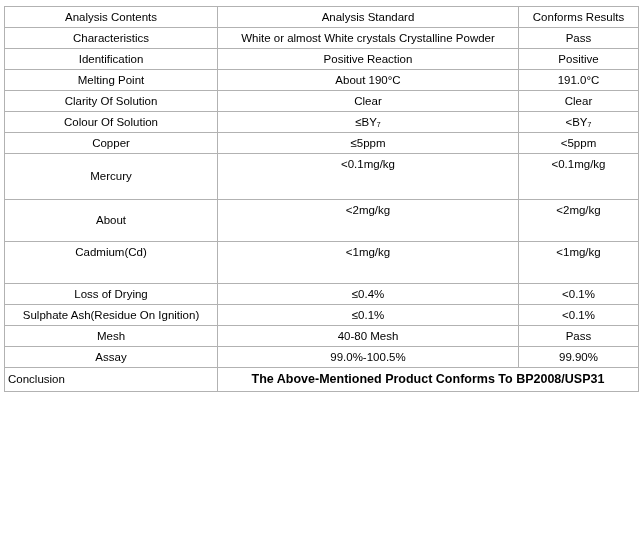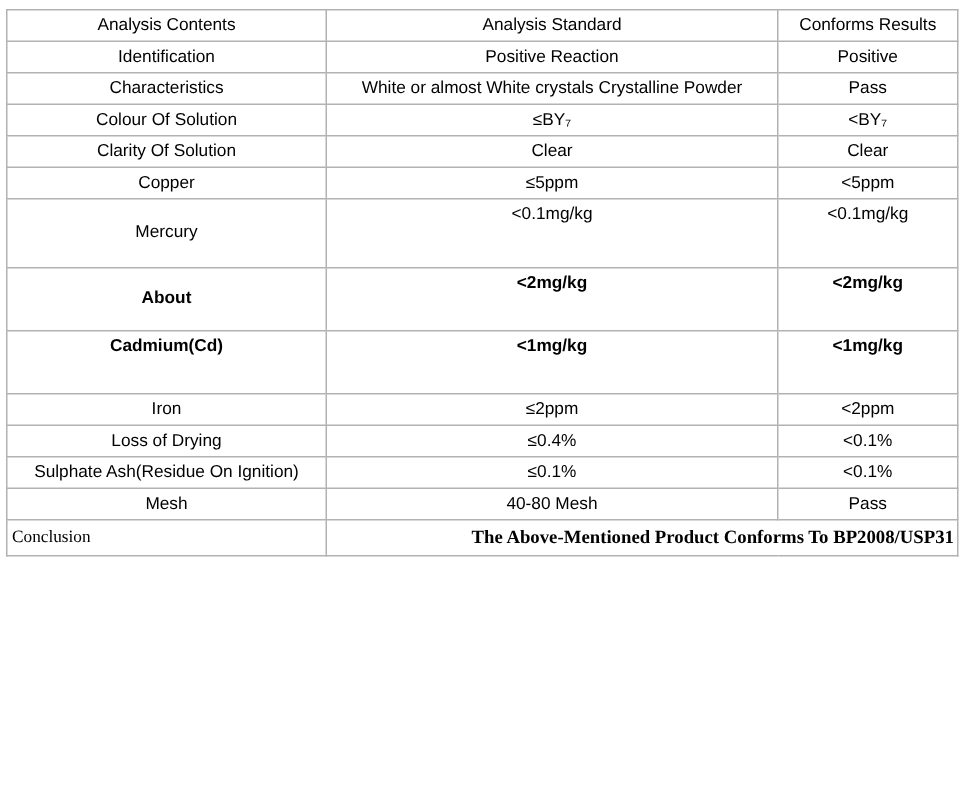--- a/index.html
+++ b/index.html
@@ -33,73 +33,77 @@
     font-weight: normal;
     text-align: center;
     vertical-align: middle;
     padding: 0 2px;
     height: 20px;
     line-height: 13px;
     overflow: hidden;
     white-space: nowrap;
   }
   table.coa tr.tall-42 td { height: 41px; }
-  table.coa tr.tall-38 td { height: 37px; font-weight: bold; }
+  table.coa tr.tall-38 td { height: 37px; }
   table.coa td.va-top {
     vertical-align: top;
     padding-top: 4px;
   }
   table.coa td.label-left {
     text-align: left;
     padding-left: 3px;
   }
   table.coa td.conclusion-value {
     font-weight: bold;
     font-size: 12.5px;
-    text-align: right;
   }
-  table.coa tr.conclusion-row td { height: 23px; font-family: Liberation Serif, serif; }
+  table.coa tr.conclusion-row td { height: 23px; }
 </style>
 </head>
 <body>
 
 <div class="page">
   <table class="coa">
     <colgroup>
       <col class="c1">
         <col class="c2">
         <col class="c3">
     </colgroup>
     <thead>
       <tr>
         <th>Analysis Contents</th>
         <th>Analysis Standard</th>
         <th>Conforms Results</th>
       </tr>
     </thead>
     <tbody id="rows-body">
         <tr>
+          <td>Characteristics</td>
+          <td>White or almost White crystals Crystalline Powder</td>
+          <td>Pass</td>
+        </tr>
+        <tr>
           <td>Identification</td>
           <td>Positive Reaction</td>
           <td>Positive</td>
         </tr>
         <tr>
-          <td>Characteristics</td>
-          <td>White or almost White crystals Crystalline Powder</td>
-          <td>Pass</td>
+          <td>Melting Point</td>
+          <td>About 190°C</td>
+          <td>191.0°C</td>
+        </tr>
+        <tr>
+          <td>Clarity Of Solution</td>
+          <td>Clear</td>
+          <td>Clear</td>
         </tr>
         <tr>
           <td>Colour Of Solution</td>
           <td>≤BY₇</td>
           <td>&lt;BY₇</td>
-        </tr>
-        <tr>
-          <td>Clarity Of Solution</td>
-          <td>Clear</td>
-          <td>Clear</td>
         </tr>
         <tr>
           <td>Copper</td>
           <td>≤5ppm</td>
           <td>&lt;5ppm</td>
         </tr>
         <tr class="tall-42">
           <td>Mercury</td>
           <td class="va-top">&lt;0.1mg/kg</td>
           <td class="va-top">&lt;0.1mg/kg</td>
@@ -108,39 +112,39 @@
           <td>About</td>
           <td class="va-top">&lt;2mg/kg</td>
           <td class="va-top">&lt;2mg/kg</td>
         </tr>
         <tr class="tall-38">
           <td class="va-top">Cadmium(Cd)</td>
           <td class="va-top">&lt;1mg/kg</td>
           <td class="va-top">&lt;1mg/kg</td>
         </tr>
         <tr>
-          <td>Iron</td>
-          <td>≤2ppm</td>
-          <td>&lt;2ppm</td>
-        </tr>
-        <tr>
           <td>Loss of Drying</td>
           <td>≤0.4%</td>
           <td>&lt;0.1%</td>
         </tr>
         <tr>
           <td>Sulphate Ash(Residue On Ignition)</td>
           <td>≤0.1%</td>
           <td>&lt;0.1%</td>
         </tr>
         <tr>
           <td>Mesh</td>
           <td>40-80 Mesh</td>
           <td>Pass</td>
         </tr>
+        <tr>
+          <td>Assay</td>
+          <td>99.0%-100.5%</td>
+          <td>99.90%</td>
+        </tr>
       </tbody>
     <tfoot>
       <tr class="conclusion-row">
         <td class="label-left">Conclusion</td>
         <td class="conclusion-value" colspan="2">The Above-Mentioned Product Conforms To BP2008/USP31</td>
       </tr>
     </tfoot>
   </table>
 </div>
 

